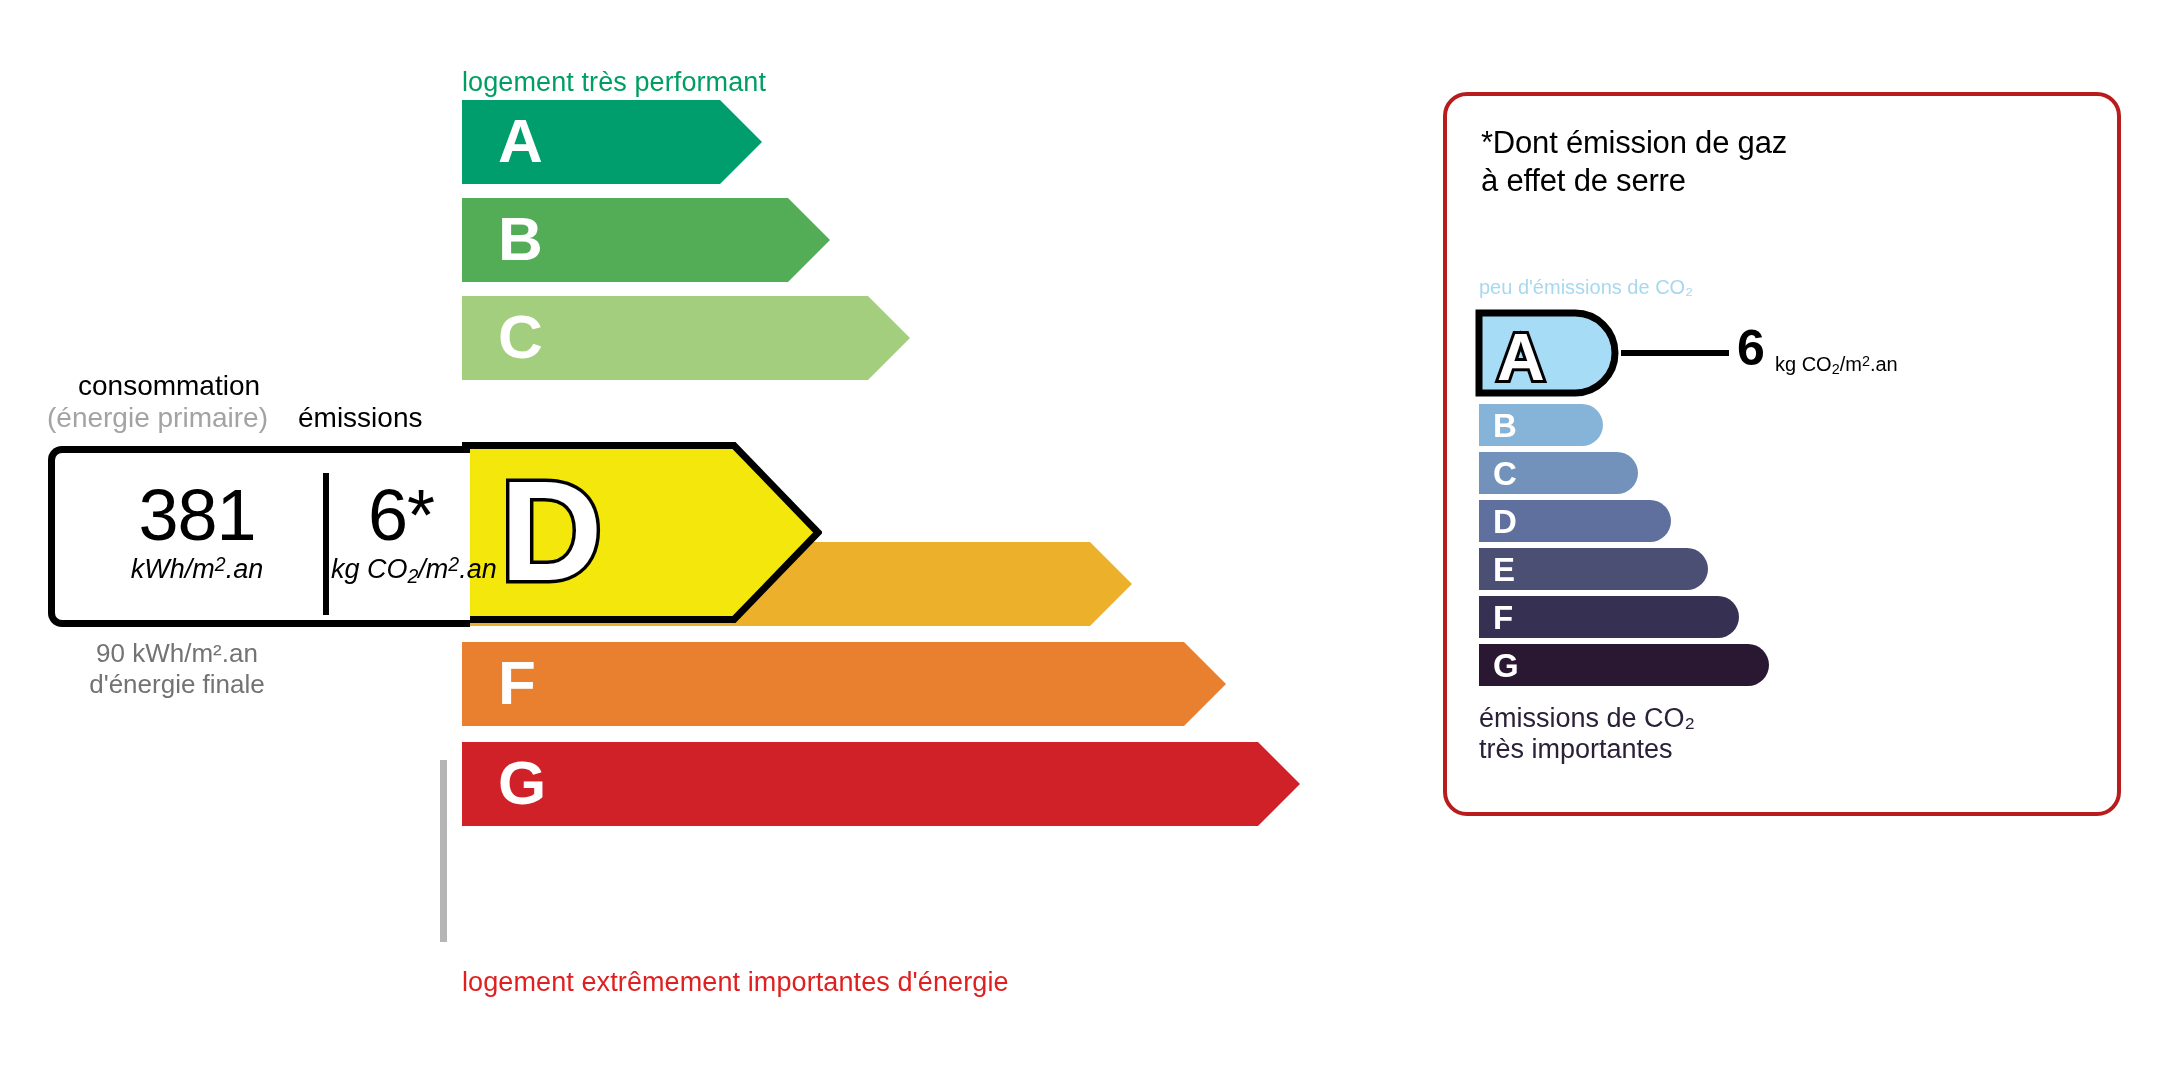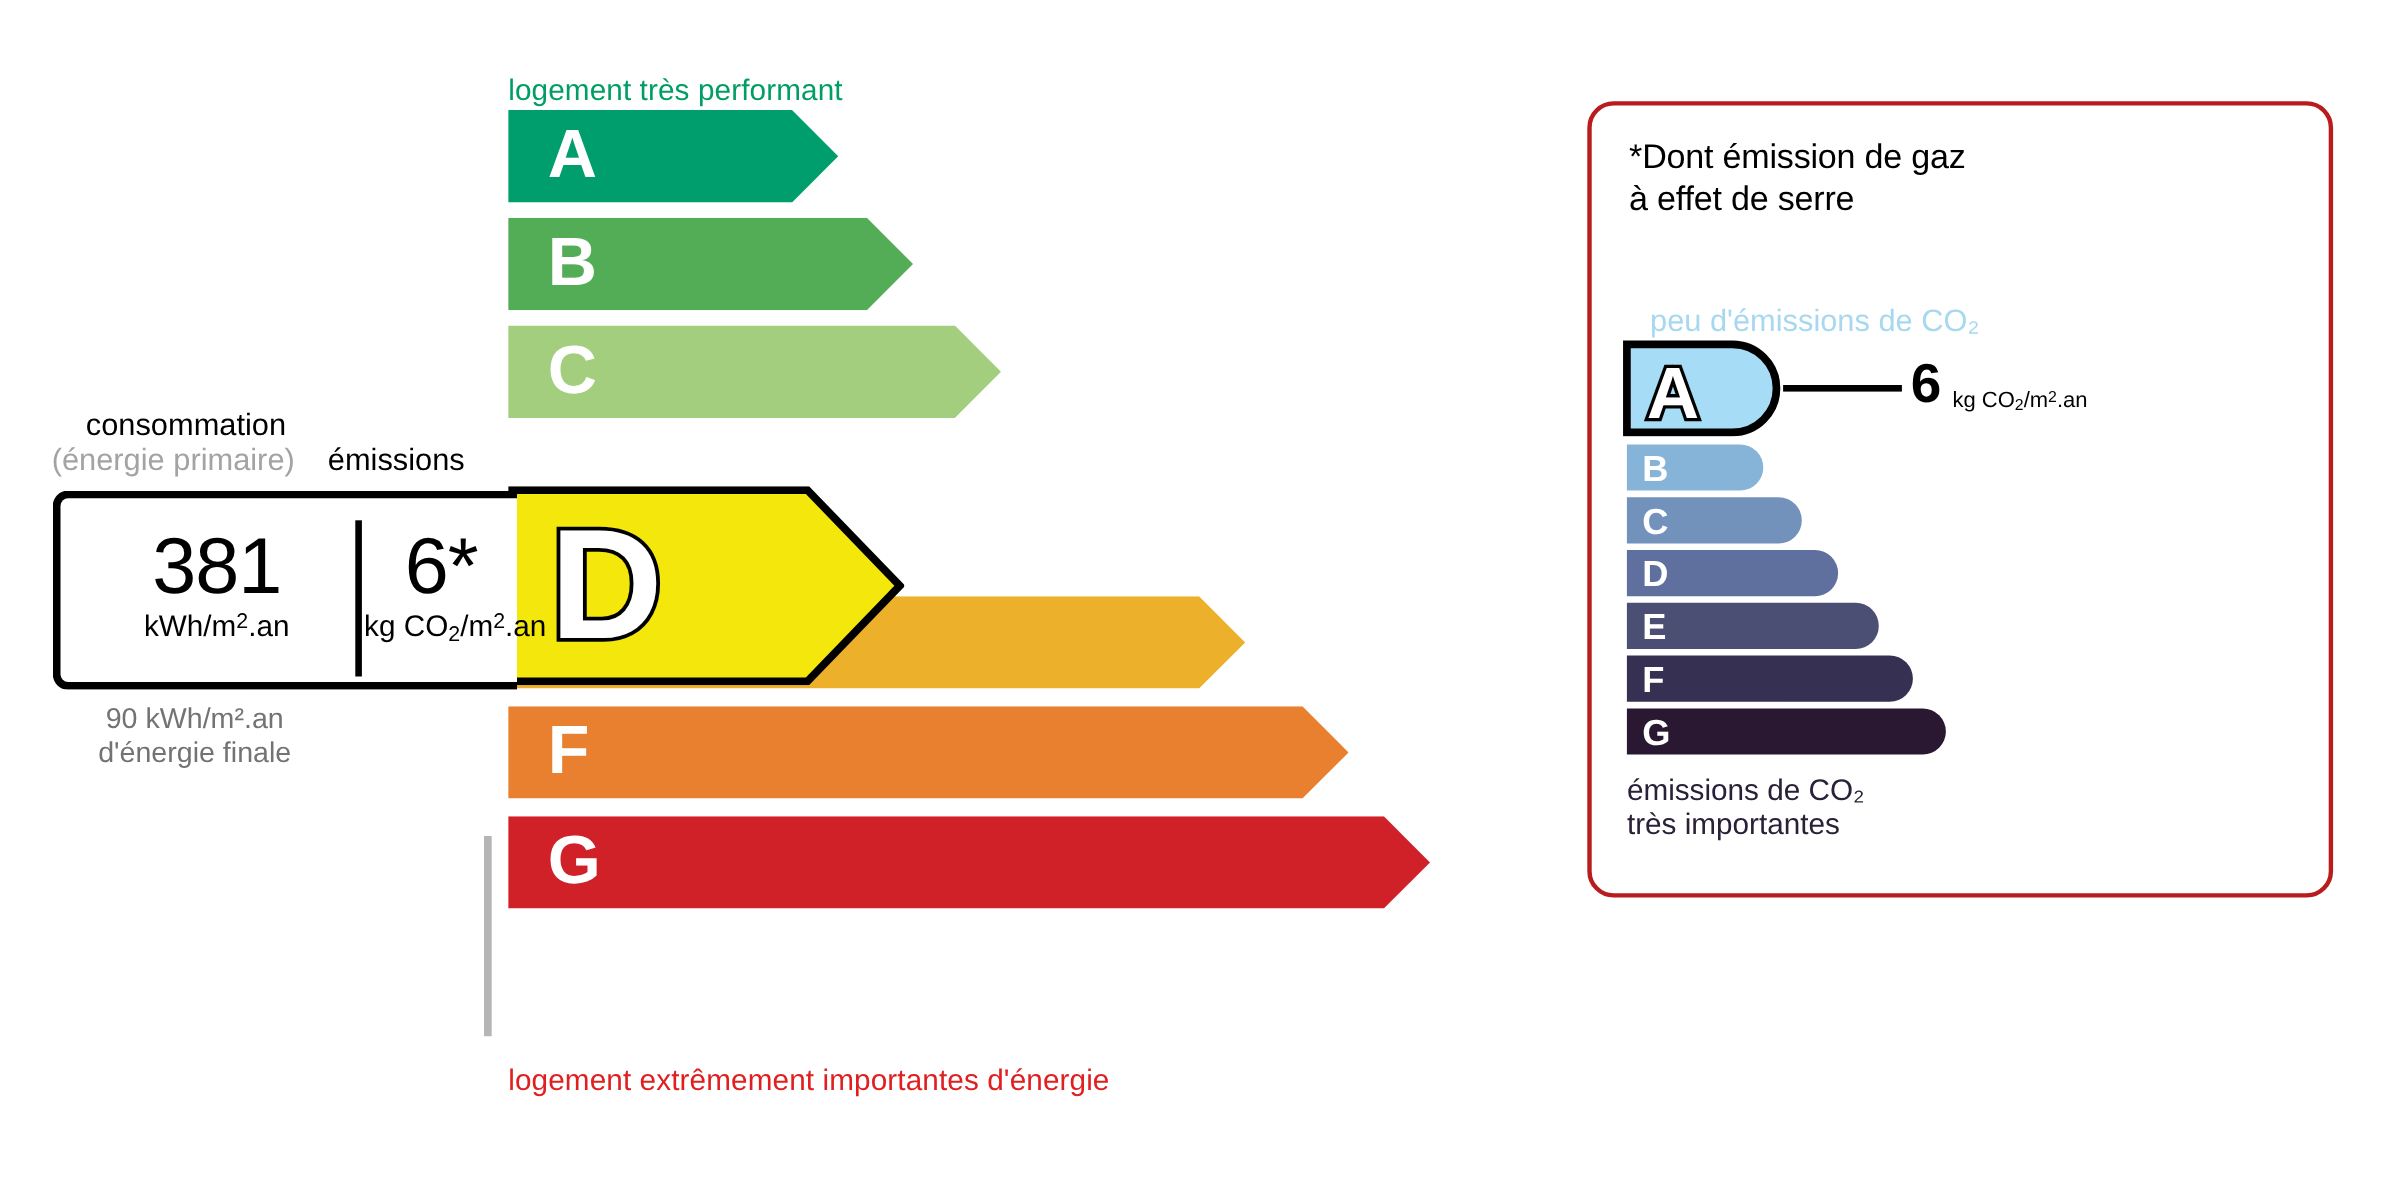--- a/index.html
+++ b/index.html
@@ -116,20 +116,21 @@
     font-weight: normal;
     color: #000000;
     line-height: 1.02;
     letter-spacing: -1px;
   }
   .value-unit {
     font-size: 27px;
     color: #000000;
     margin-top: 2px;
     white-space: nowrap;
+    font-style: italic;
   }
   .sub2 { font-size: 0.72em; vertical-align: baseline; position: relative; top: 0.22em; }
   .sup2 { font-size: 0.72em; vertical-align: baseline; position: relative; top: -0.38em; }
 
   .head-label {
     position: absolute;
     font-size: 28px;
     color: #000000;
     white-space: nowrap;
   }
@@ -195,24 +196,23 @@
     font-size: 31px;
     color: #000000;
     line-height: 1.22;
     white-space: pre-line;
     letter-spacing: -0.2px;
   }
   #co2-top-caption {
     position: absolute;
     left: 32px;
     top: 180px;
-    font-size: 28px;
+    font-size: 20px;
     color: #a7d8f0;
     white-space: nowrap;
-    margin-left: 21px;
   }
   #co2-bottom-caption {
     position: absolute;
     left: 32px;
     top: 607px;
     font-size: 27px;
     color: #2a2139;
     line-height: 1.16;
     white-space: pre-line;
   }

